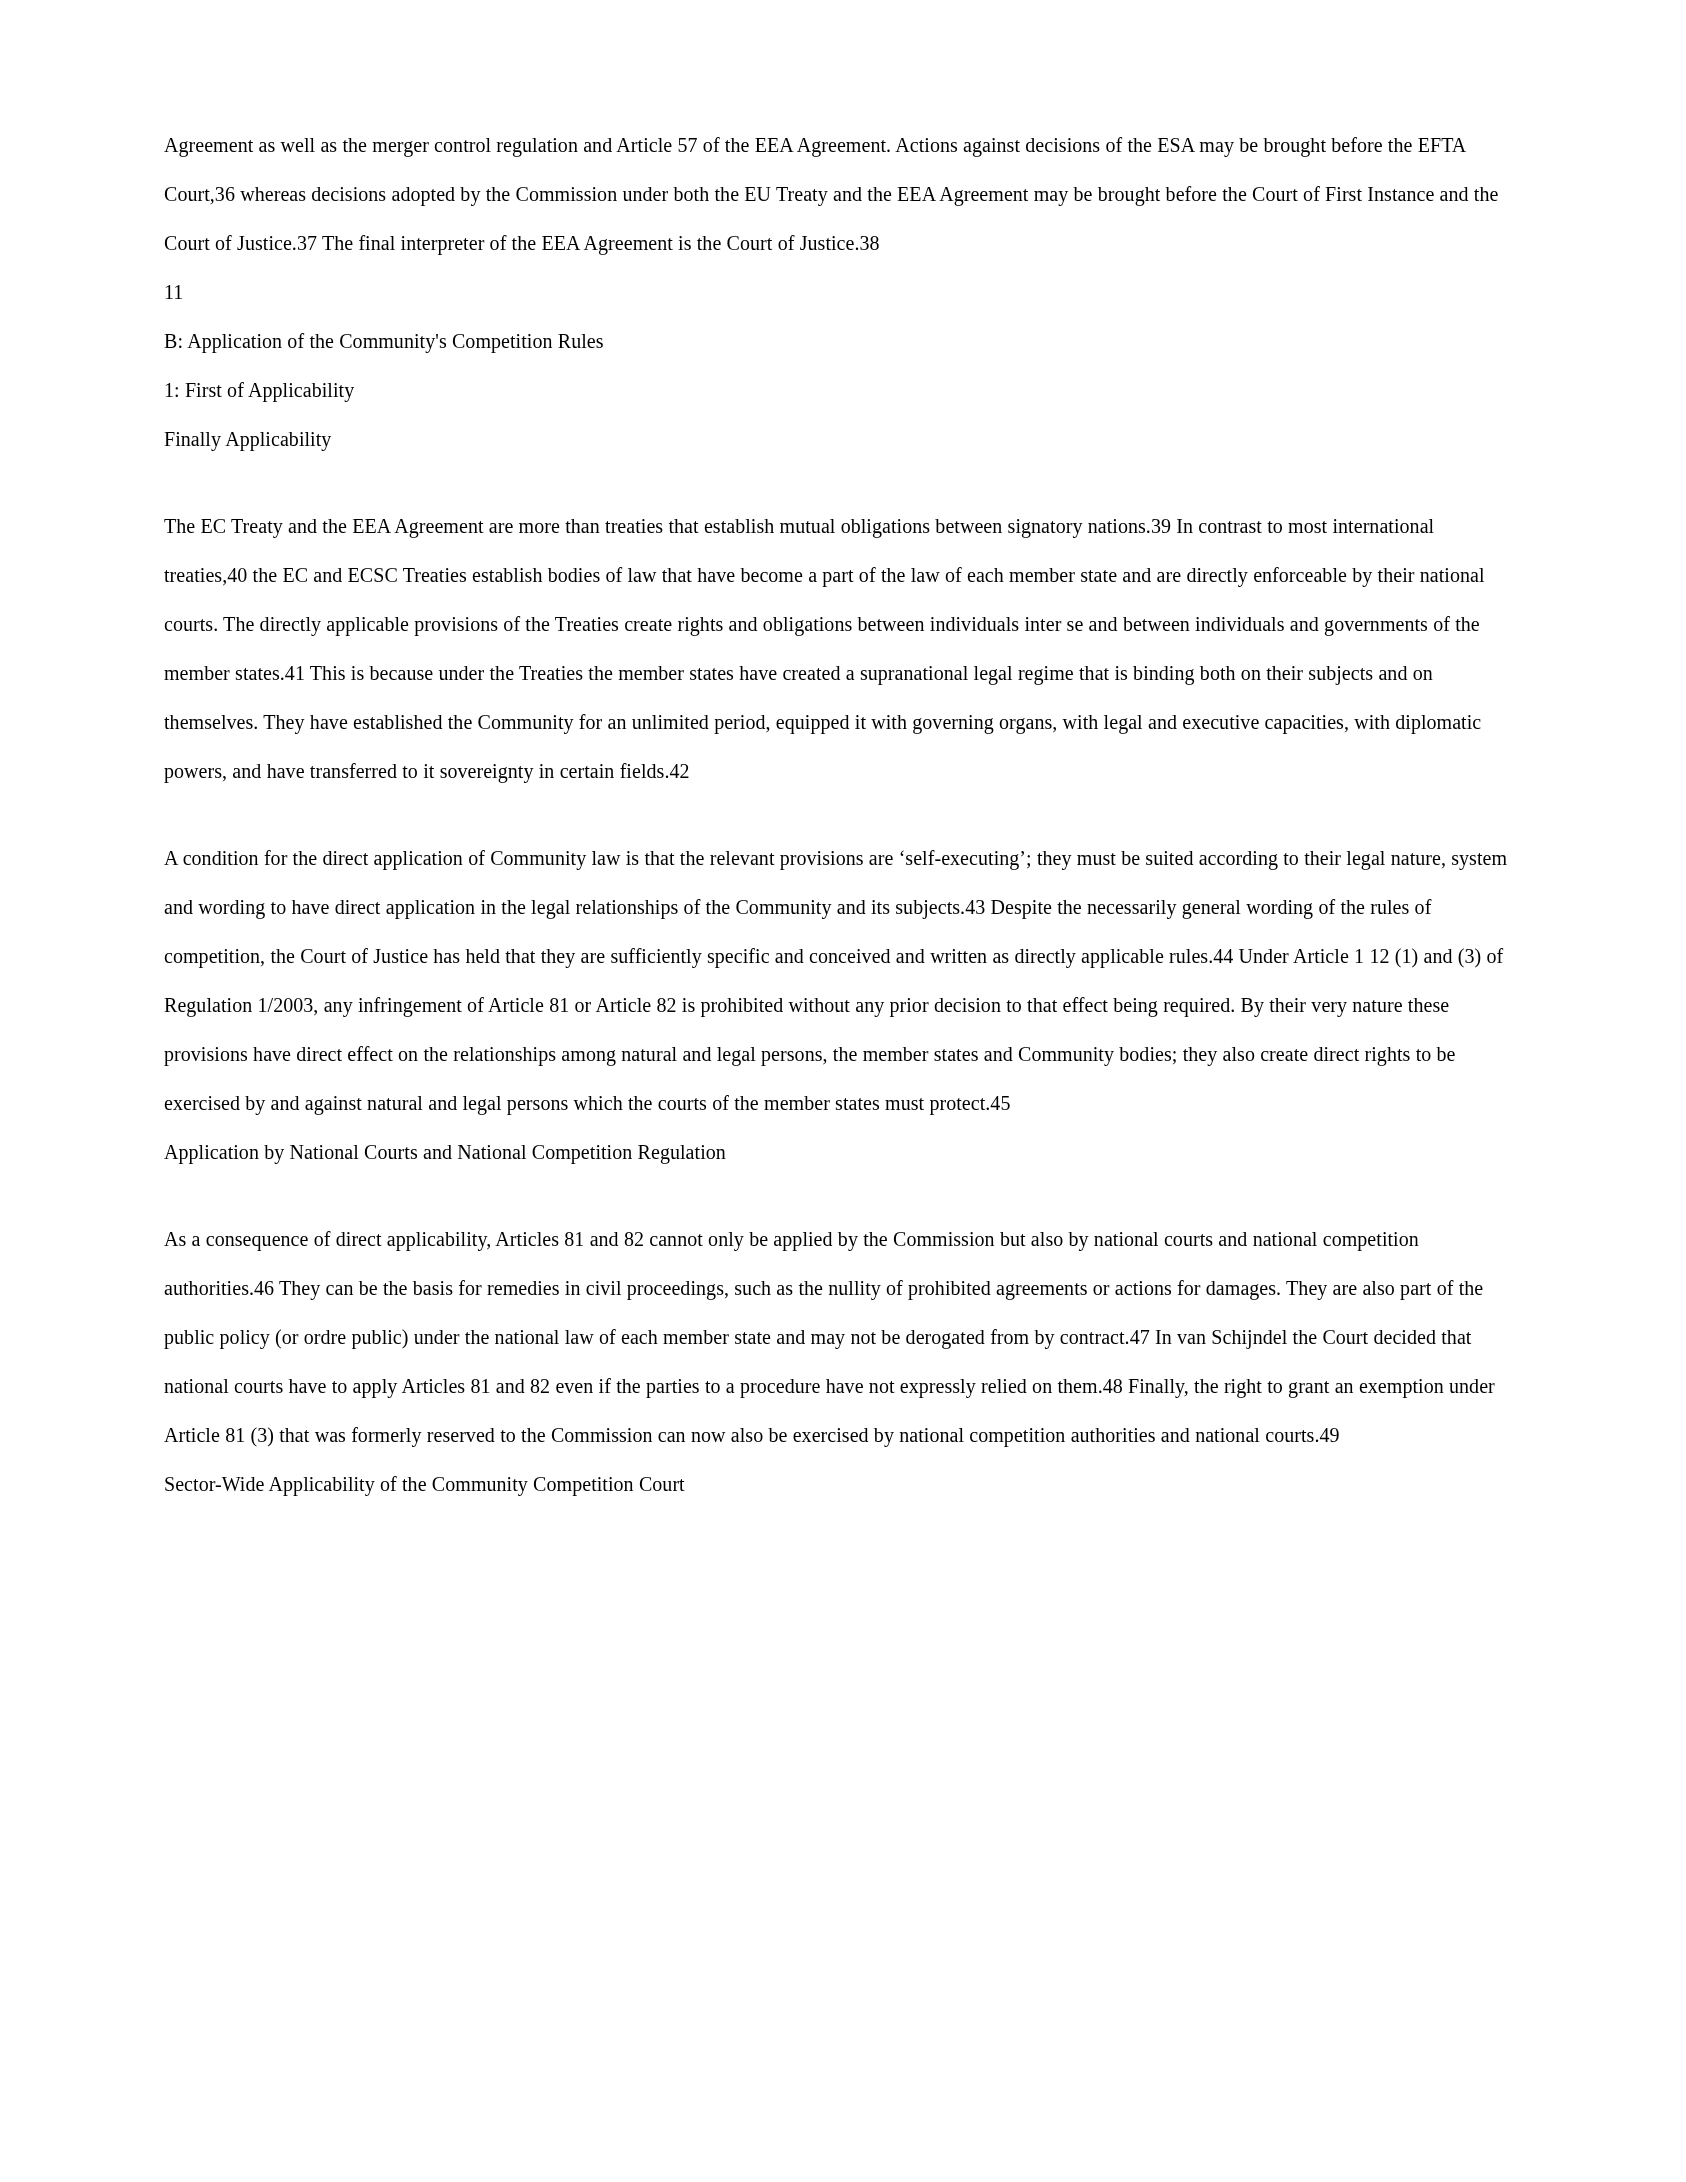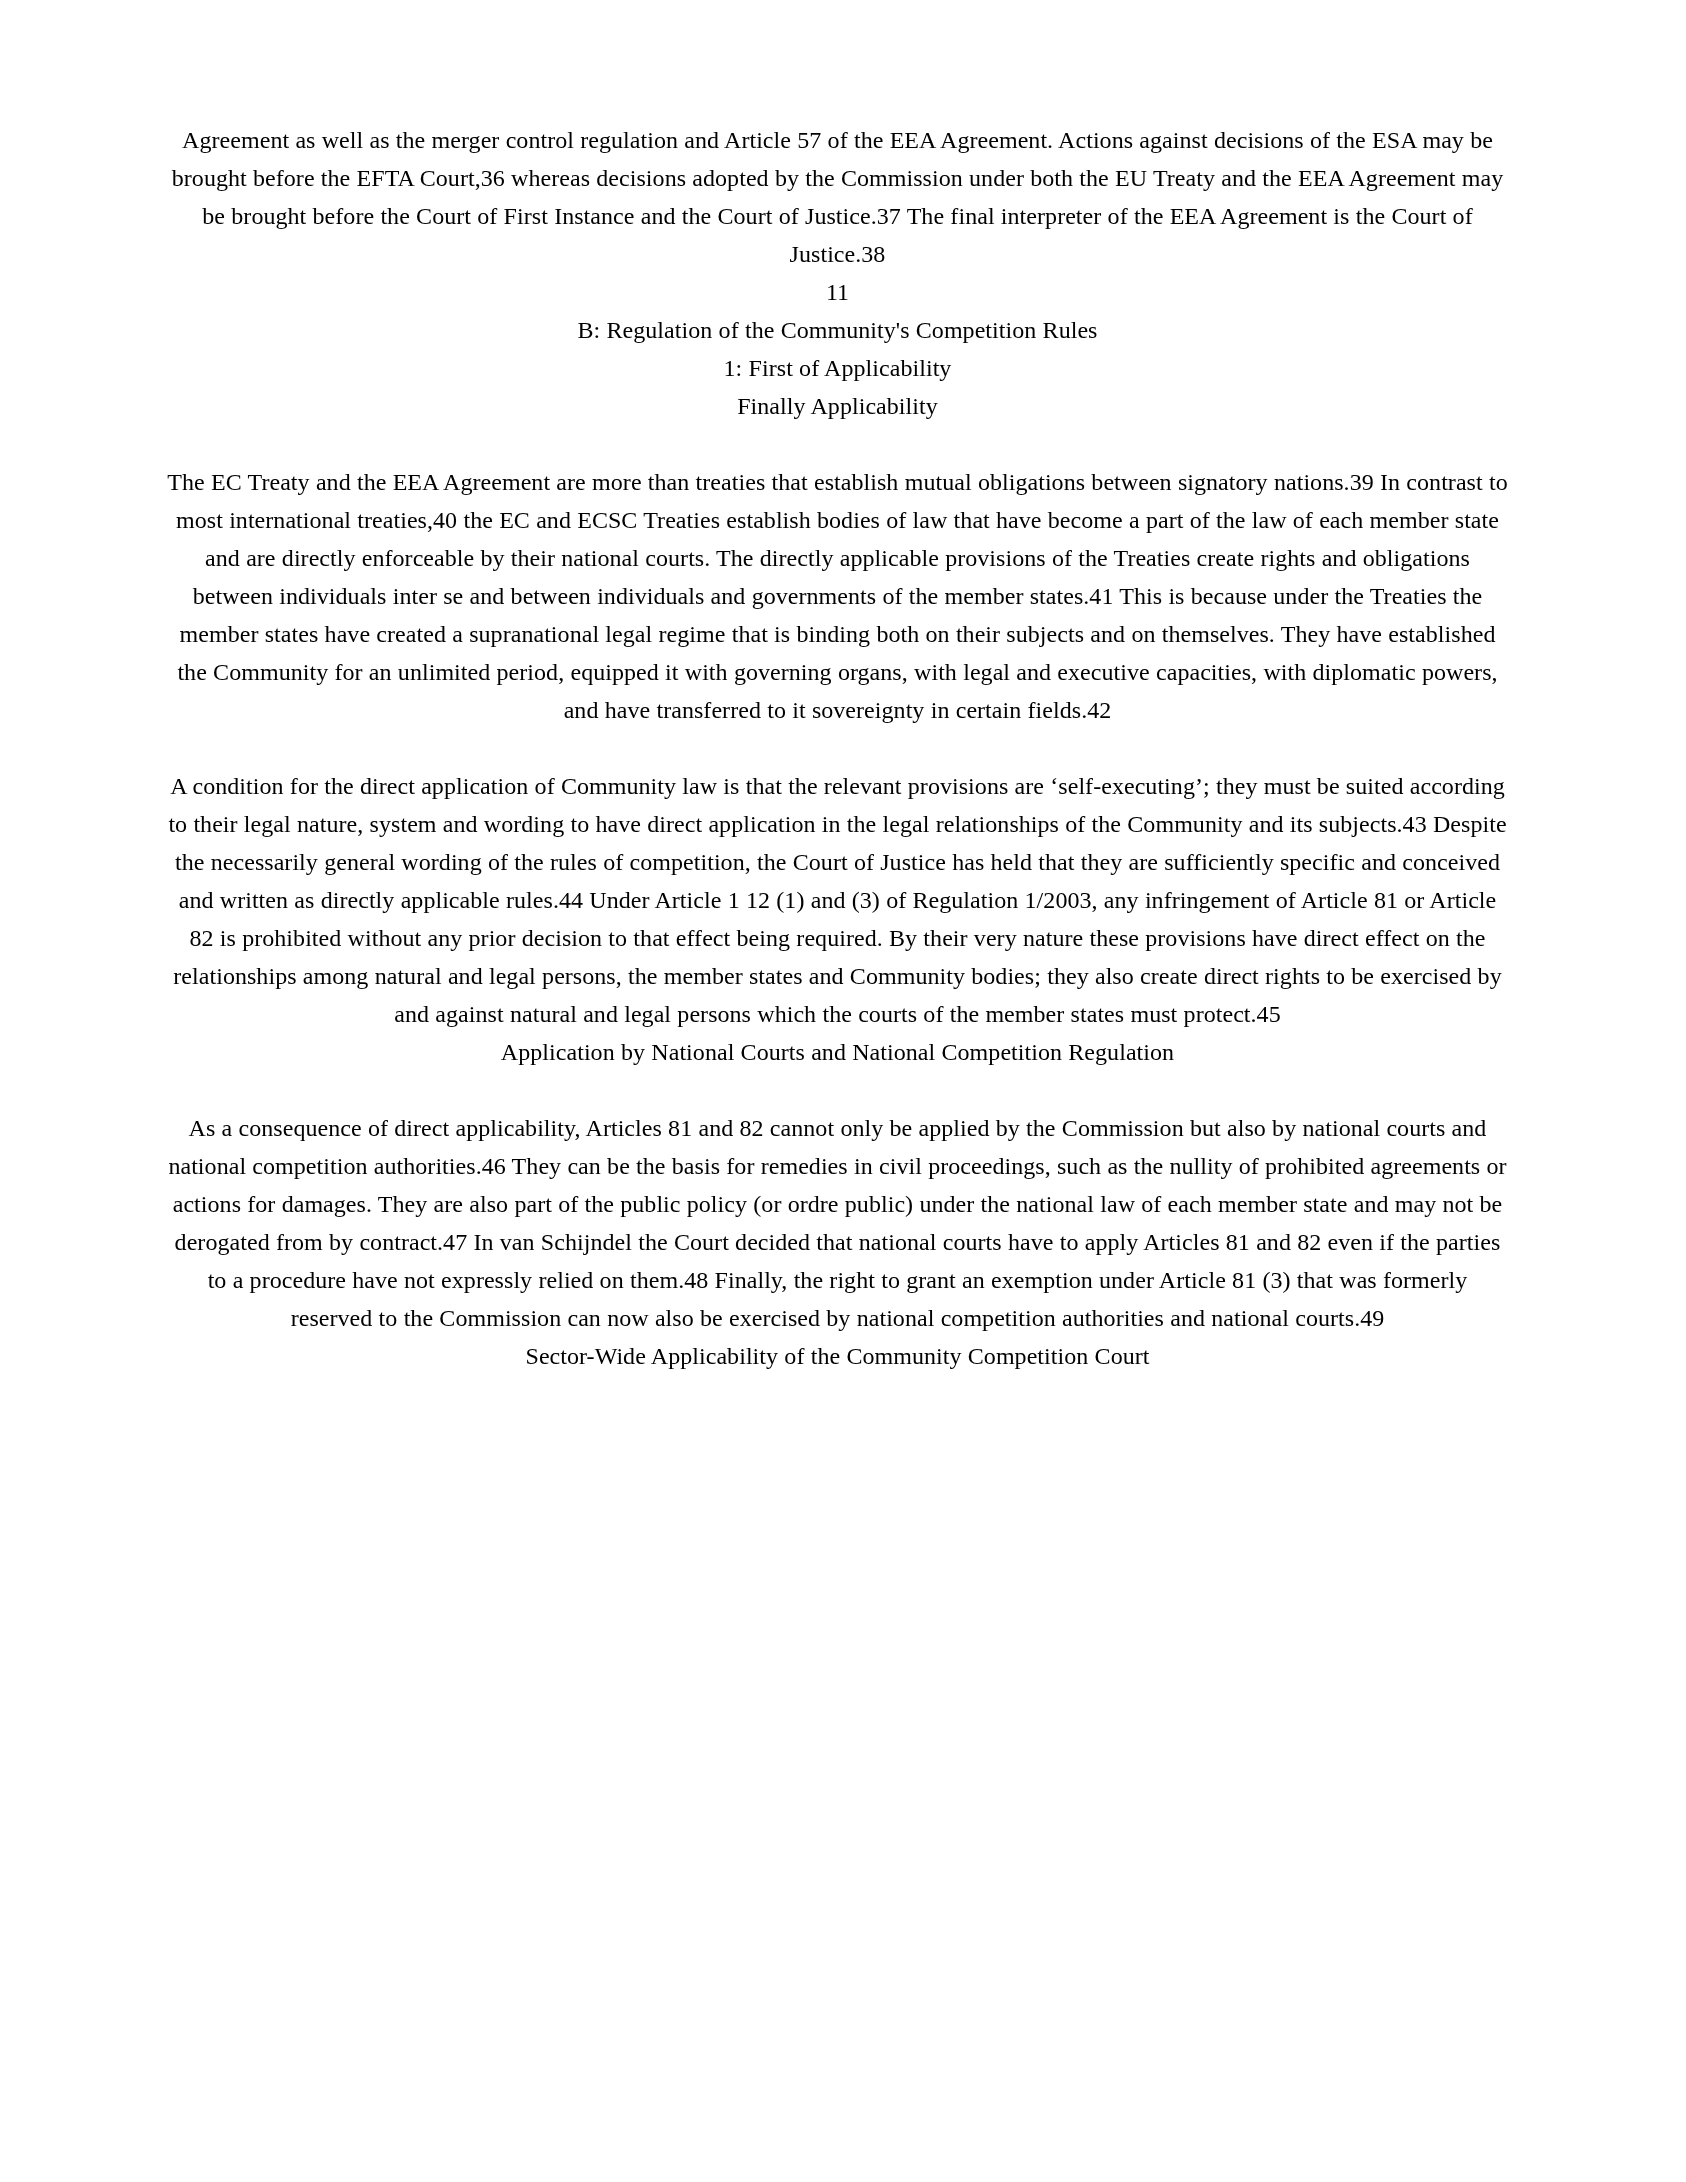--- a/index.html
+++ b/index.html
@@ -19,23 +19,23 @@
     position: relative;
     width: 1686px;
     height: 2183px;
     box-sizing: border-box;
     padding: 121px 175px 0 164px;
     background: #ffffff;
     overflow: hidden;
   }
   .doc-body {
     width: 1347px;
-    font-size: 24px;
-    line-height: 38px;
-    text-align: center;
+    font-size: 20px;
+    line-height: 49px;
+    text-align: left;
     word-spacing: 0.2px;
     letter-spacing: 0.05px;
   }
   .block {
     margin: 0;
     padding: 0;
   }
   .para {
     margin: 0 0 0 0;
     text-indent: 0;
@@ -58,21 +58,21 @@
 </head>
 <body>
 
 <div class="page">
   <div class="doc-body">
 
     <div class="block para">Agreement as well as the merger control regulation and Article 57 of the EEA Agreement. Actions against decisions of the ESA may be brought before the EFTA Court,36 whereas decisions adopted by the Commission under both the EU Treaty and the EEA Agreement may be brought before the Court of First Instance and the Court of Justice.37 The final interpreter of the EEA Agreement is the Court of Justice.38</div>
 
     <div class="block pagenum">11</div>
 
-    <div class="block heading-line">B: Regulation of the Community's Competition Rules</div>
+    <div class="block heading-line">B: Application of the Community's Competition Rules</div>
 
     <div class="block heading-line">1: First of Applicability</div>
 
     <div class="block heading-line">Finally Applicability</div>
 
     <div class="block gap"> </div>
 
     <div class="block para">The EC Treaty and the EEA Agreement are more than treaties that establish mutual obligations between signatory nations.39 In contrast to most international treaties,40 the EC and ECSC Treaties establish bodies of law that have become a part of the law of each member state and are directly enforceable by their national courts. The directly applicable provisions of the Treaties create rights and obligations between individuals inter se and between individuals and governments of the member states.41 This is because under the Treaties the member states have created a supranational legal regime that is binding both on their subjects and on themselves. They have established the Community for an unlimited period, equipped it with governing organs, with legal and executive capacities, with diplomatic powers, and have transferred to it sovereignty in certain fields.42</div>
 
     <div class="block gap"> </div>

